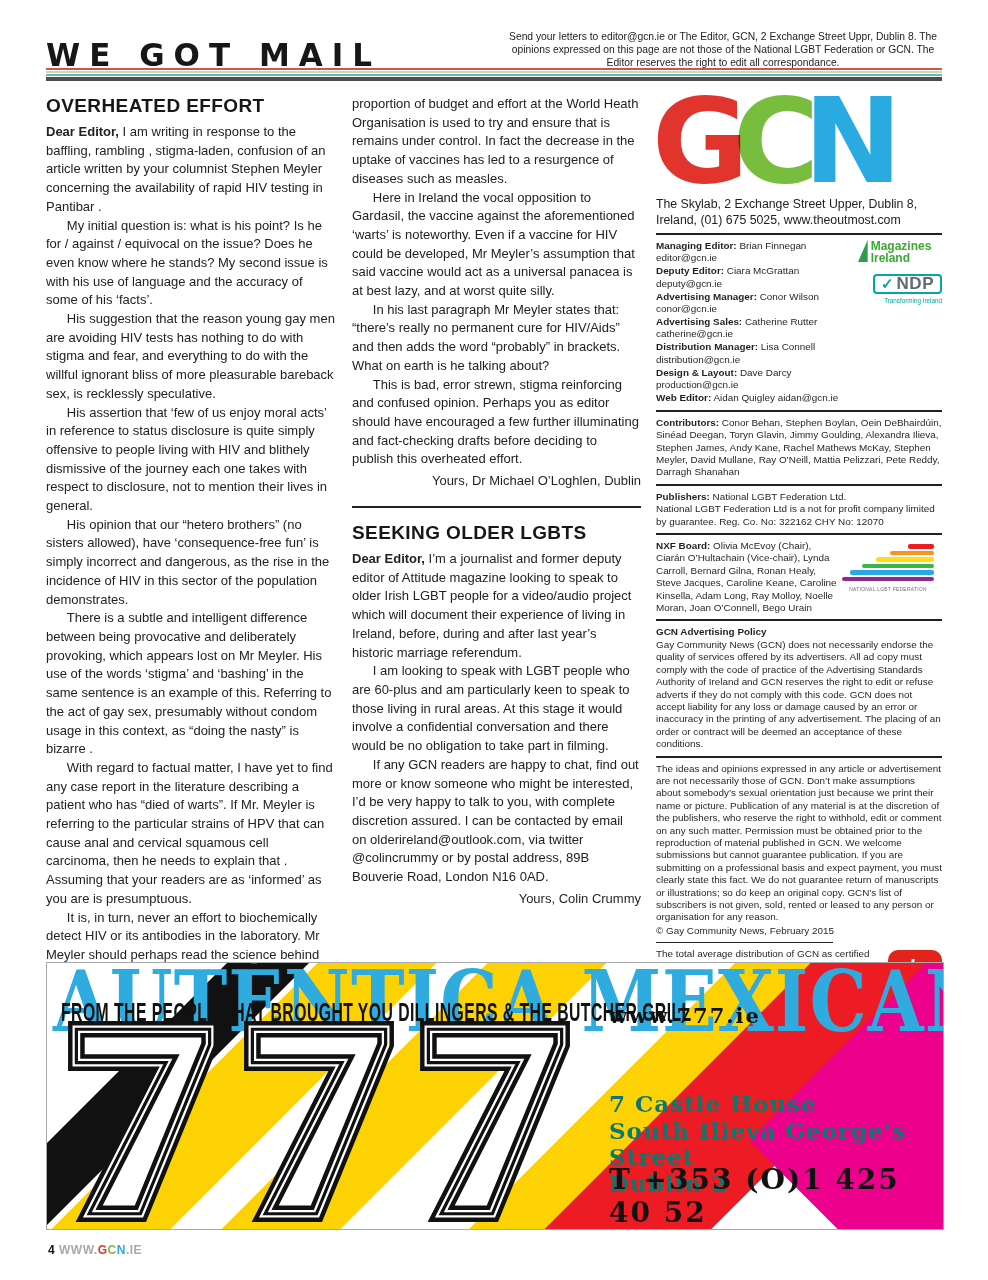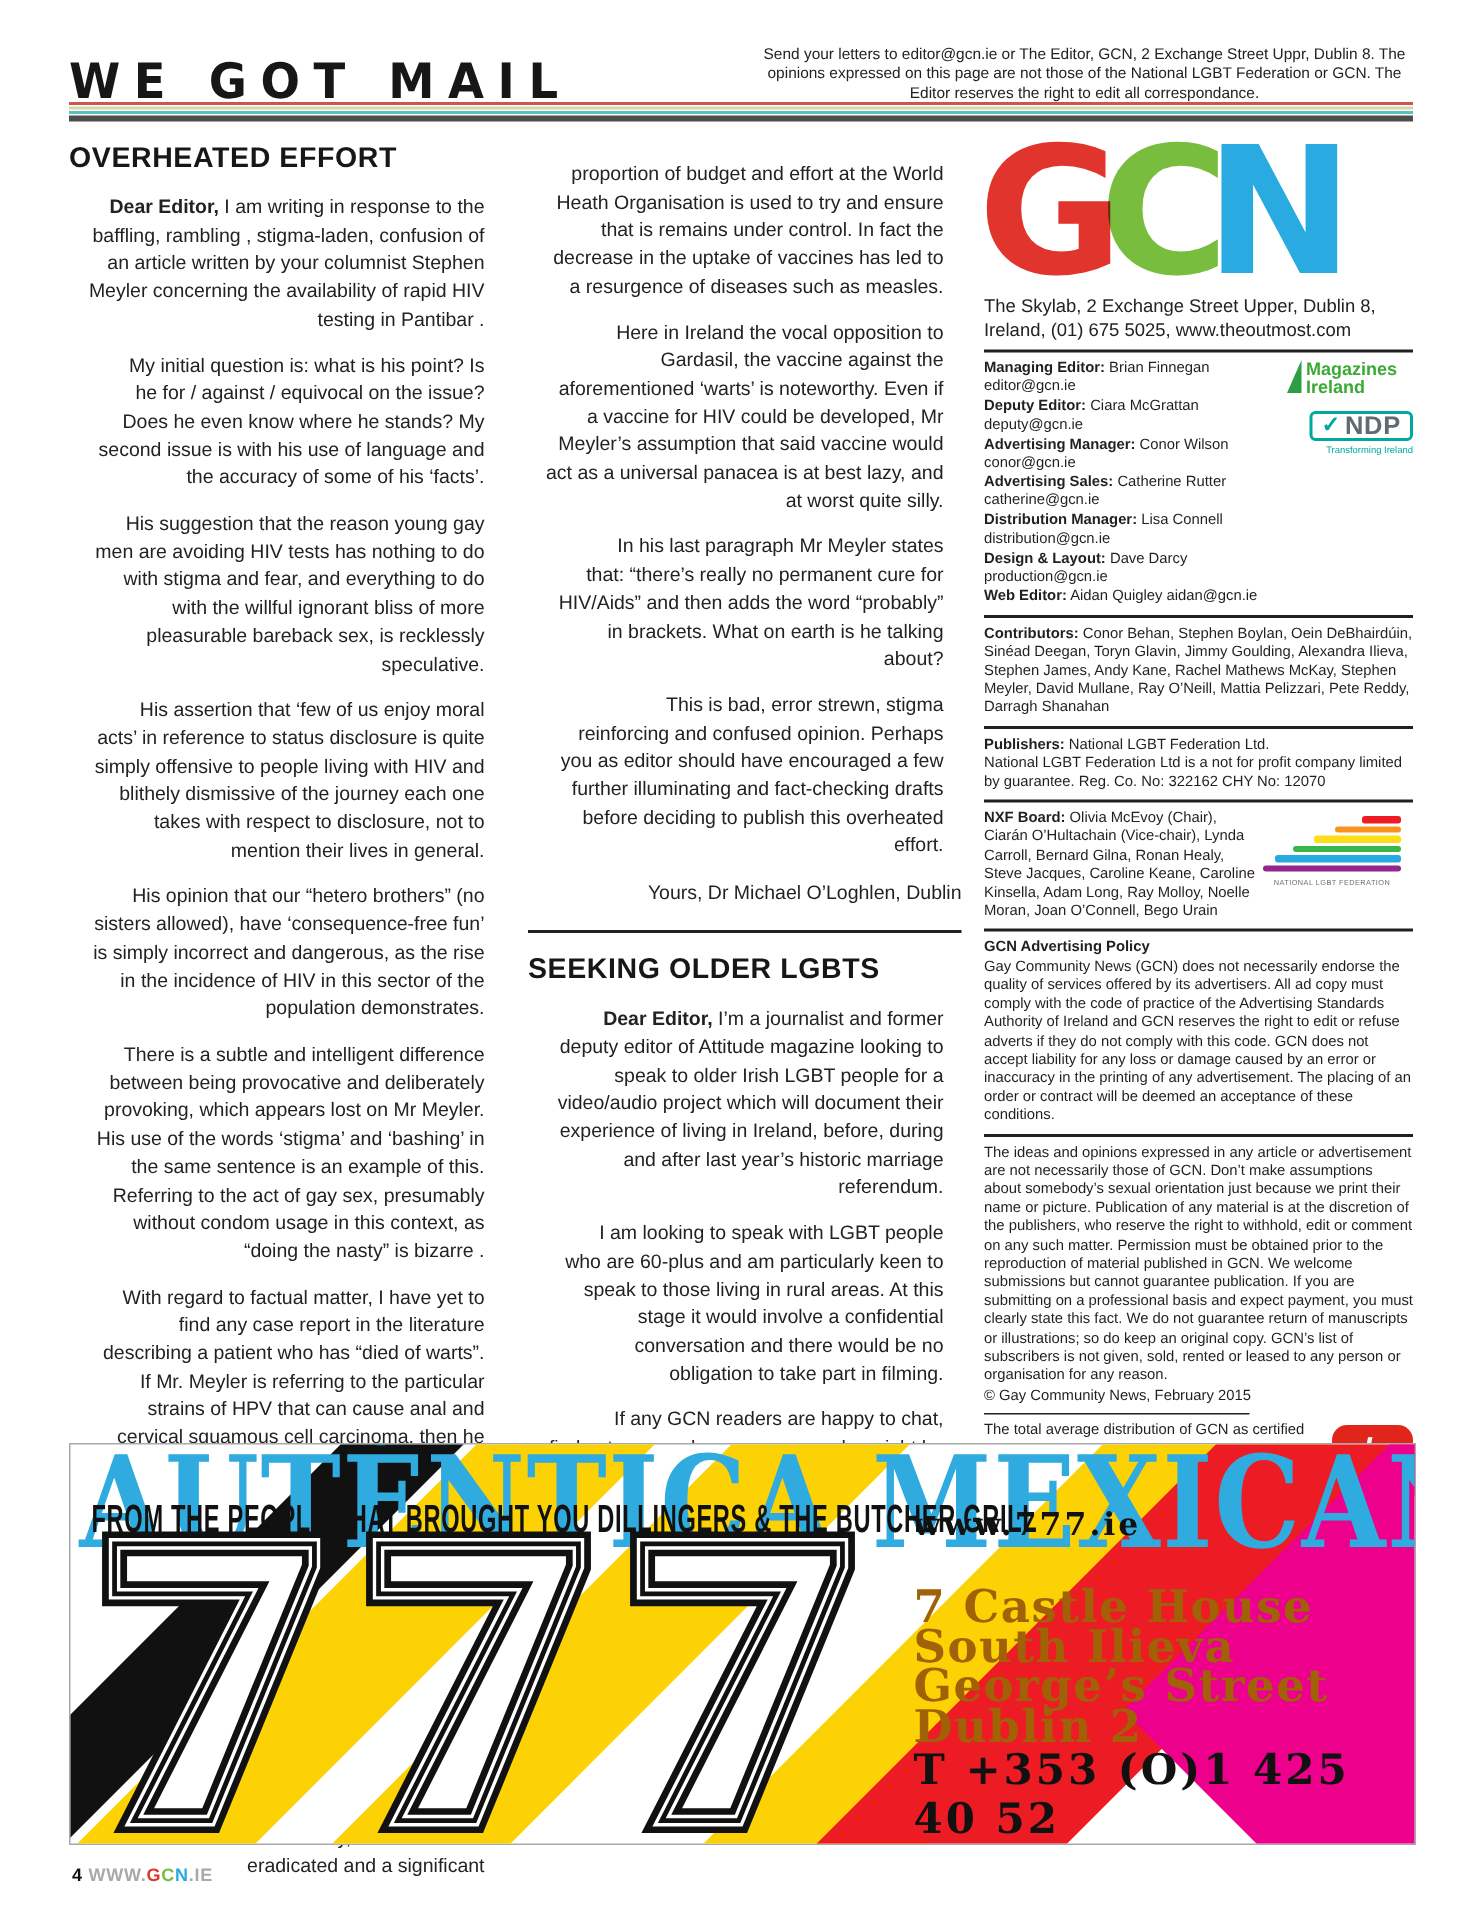--- a/index.html
+++ b/index.html
@@ -14,21 +14,21 @@
   .hdr-rule{position:absolute;left:46px;right:46px;top:68px;}
   .hdr-rule .l1{height:2px;background:#c9574d;margin-bottom:1px;}
   .hdr-rule .l2{height:2px;background:#d9d3a8;margin-bottom:1px;}
   .hdr-rule .l3{height:2px;background:#57c0bd;margin-bottom:1px;}
   .hdr-rule .l4{height:4px;background:#4d4d4d;}
   
   .col{position:absolute;top:95px;}
   .col1{left:46px;width:289px;}
   .col2{left:352px;width:289px;}
   .letter-head{font-size:19px;font-weight:bold;letter-spacing:.4px;margin:0 0 6px 0;color:#171717;}
-  .letter p{margin:12px;font-size:13px;line-height:18.7px;color:#222;text-align:right;}
+  .letter p{margin:0;font-size:13px;line-height:18.7px;color:#222;}
   .letter p.ind{text-indent:1.6em;}
   .signoff{text-align:right;font-size:13px;line-height:19px;margin-top:2px;}
   .letter-div{border-top:2px solid #231f20;margin:16px 0 14px 0;}
   
   .col3{left:656px;width:286px;top:95px;position:absolute;font-size:9.9px;line-height:12.4px;}
   .gcn-logo{display:flex;font-family:"DejaVu Sans",sans-serif;font-weight:bold;
     font-size:118px;line-height:104px;letter-spacing:-16px;margin:-6px 0 4px -4px;}
   .gcn-logo span{mix-blend-mode:multiply;}
   .g-red{color:#e0342c;} .g-green{color:#79bd3f;} .g-blue{color:#29abe2;}
   .mast-addr{font-size:12.3px;line-height:15.5px;color:#222;margin-bottom:5px;}
@@ -84,22 +84,22 @@
   .ad-headline{position:absolute;left:6px;top:-12px;z-index:2;white-space:nowrap;
      font-family:"DejaVu Serif",serif;font-weight:bold;font-size:72px;letter-spacing:1px;
      color:#2fabdf;transform:scaleY(1.18);transform-origin:left top;}
   .ad-subline{position:absolute;left:14px;top:34px;z-index:4;white-space:nowrap;color:#111;
      font-size:17.5px;font-weight:bold;letter-spacing:.5px;
      transform:scale(.9,1.5);transform-origin:left top;}
   .sevens{position:absolute;left:16px;top:56px;z-index:3;display:flex;gap:16px;}
   .sevens svg{display:block;}
   .ad-url{position:absolute;left:562px;top:40px;z-index:5;font-family:"DejaVu Serif",serif;
      font-weight:bold;font-size:21px;letter-spacing:2px;color:#111;}
-  .ad-addr{position:absolute;left:562px;top:96px;z-index:5;font-family:"DejaVu Serif",serif;
-     font-weight:bold;font-size:30px;line-height:26.5px;letter-spacing:1px;color:#a16207;}
+  .ad-addr{position:absolute;left:562px;top:128px;z-index:5;font-family:"DejaVu Serif",serif;
+     font-weight:bold;font-size:23px;line-height:26.5px;letter-spacing:1px;color:#0f766e;}
   .ad-phone{position:absolute;left:562px;top:200px;z-index:5;font-family:"DejaVu Serif",serif;
      font-weight:bold;font-size:28px;letter-spacing:2px;color:#111;}
   
   .footer{position:absolute;left:48px;top:1243px;font-size:12px;font-weight:bold;letter-spacing:.5px;}
   .f-num{color:#111;}
   .f-grey{color:#a7a9ac;}
   .f-g{color:#e0342c;} .f-c{color:#79bd3f;} .f-b{color:#29abe2;}
 </style>
 </head>
 <body>

